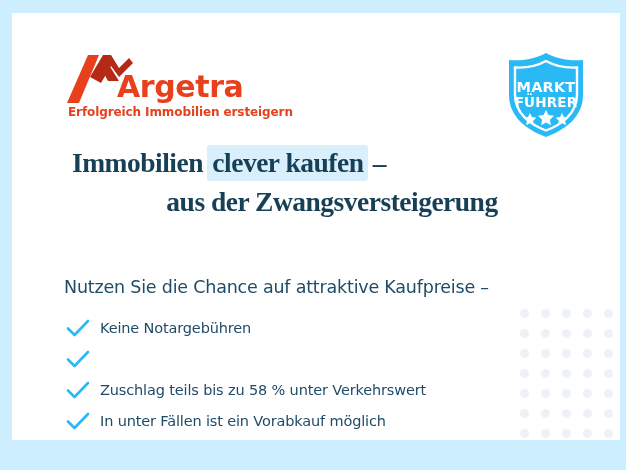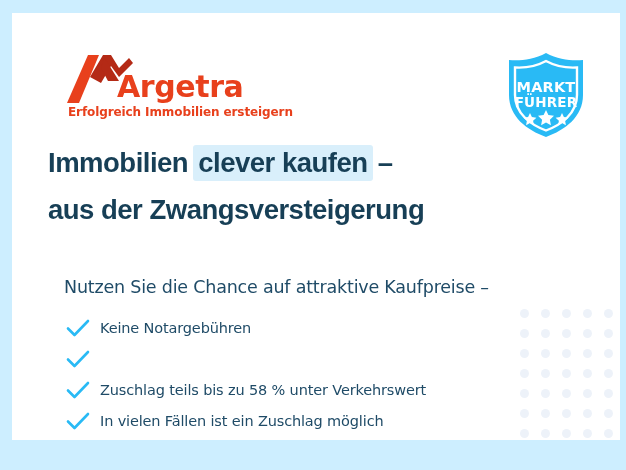--- a/index.html
+++ b/index.html
@@ -94,41 +94,42 @@
     position: absolute;
     left: 491px;
     top: 38px;
     width: 86px;
     height: 88px;
   }
 
   
   .headline {
     position: absolute;
-    left: 36px;
+    left: 60px;
     top: 132px;
     width: 520px;
-    font-family: Liberation Sans, sans-serif;
+    font-family: Liberation Serif, serif;
     font-weight: bold;
     font-size: 27.5px;
     line-height: 36px;
     color: #173f56;
     letter-spacing: -0.5px;
   }
   .headline .hl {
     background: #d9effb;
     border-radius: 3px;
     padding: 2px 5px 3px 5px;
     margin: 0 -2px;
     box-decoration-break: clone;
     -webkit-box-decoration-break: clone;
   }
   .headline .line2 {
     display: block;
-    margin-top: 11px;
+    margin-top: 3px;
+    text-align: center;
   }
 
   
   .subhead {
     position: absolute;
     left: 52px;
     top: 222px;
     width: 520px;
     font-family: "DejaVu Sans", sans-serif;
     font-weight: normal;
@@ -259,18 +260,18 @@
       <div class="check-item">
         <svg class="check-icon" viewBox="0 0 25 20" aria-hidden="true">
           <polyline points="2,10.5 8.5,17 22,3" fill="none" stroke="#29baf5" stroke-width="2.6" stroke-linecap="round" stroke-linejoin="round"></polyline>
         </svg>
         <span class="check-label">Zuschlag teils bis zu 58 % unter Verkehrswert</span>
       </div>
       <div class="check-item">
         <svg class="check-icon" viewBox="0 0 25 20" aria-hidden="true">
           <polyline points="2,10.5 8.5,17 22,3" fill="none" stroke="#29baf5" stroke-width="2.6" stroke-linecap="round" stroke-linejoin="round"></polyline>
         </svg>
-        <span class="check-label">In vielen Fällen ist ein Zuschlag möglich</span>
+        <span class="check-label">In unter Fällen ist ein Vorabkauf möglich</span>
       </div>
     </div>
 
   </div>
 </div>
 
 </body></html>

